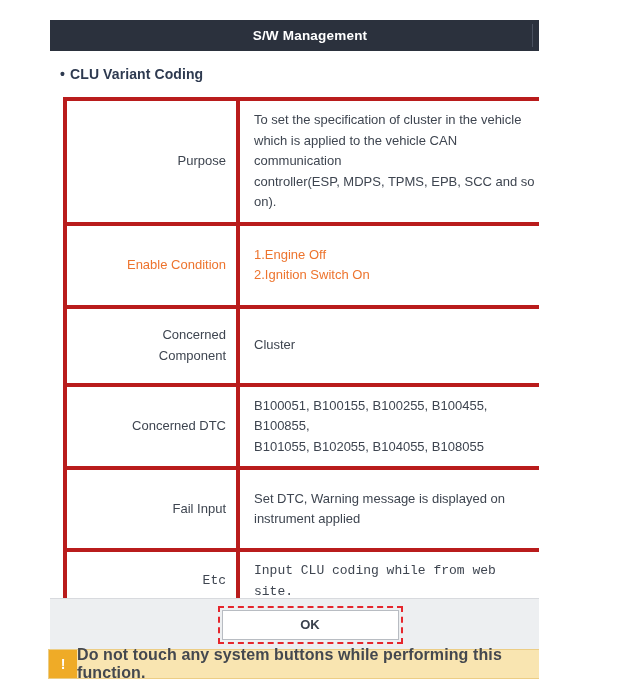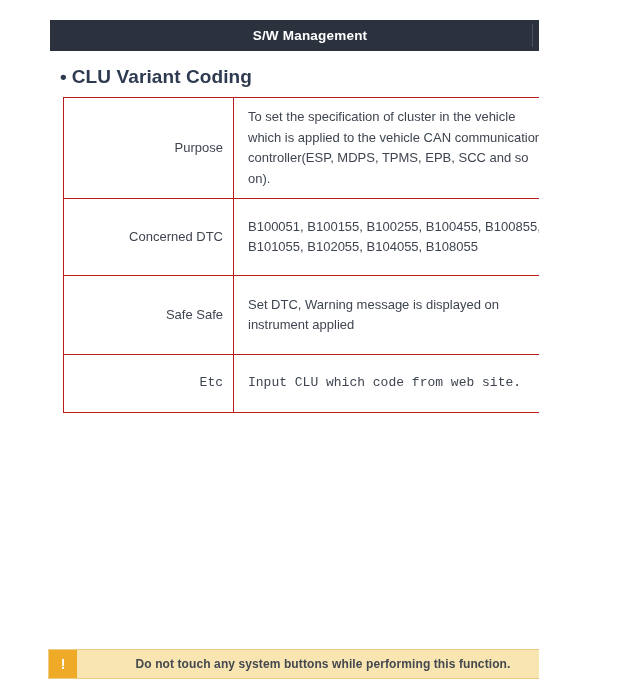--- a/index.html
+++ b/index.html
@@ -21,33 +21,33 @@
     position:absolute; right:37px; top:4px; bottom:4px; width:1px; background:#4a5160;
   }
   .titlebar-back {
     position:absolute; right:0; top:0; width:37px; height:31px;
     background:transparent; border:none; cursor:pointer;
     display:flex; align-items:center; justify-content:center; padding:0;
   }
 
   
   .section-title {
-    position:absolute; left:60px; top:66px; font-size:19px; font-weight:bold;
+    position:absolute; left:60px; top:66px; font-size:14px; font-weight:bold;
     color:#2e3a50; letter-spacing:.1px;
   }
   .section-title .bullet { margin-right:5px; }
 
   
   .spec-table {
     position:absolute; left:63px; top:97px; width:497px;
     border-collapse:collapse; table-layout:fixed;
     font-size:13px; color:#3e4550;
   }
   .spec-table td {
-    border:1px solid #b91c1c; vertical-align:middle;
+    border:4px solid #b91c1c; vertical-align:middle;
     line-height:20.5px; white-space:pre-line;
   }
   .spec-table td.lbl { width:149px; text-align:right; padding:6px 10px; }
   .spec-table td.val { padding:9px 14px; text-align:left; }
   .row-purpose   td { height:80px; }
   .row-enable    td { height:61px; }
   .row-component td { height:56px; }
   .row-dtc       td { height:58px; }
   .row-failsafe  td { height:60px; }
   .row-etc       td { height:39px;font-family:Liberation Mono, monospace; }
@@ -76,21 +76,21 @@
     position:absolute; left:48px; top:649px; width:522px; height:30px;
     display:flex; box-sizing:border-box; border:1px solid #eccd85;
   }
   .warning-icon-box {
     width:28px; flex:0 0 28px; background:#efab27; color:#ffffff;
     display:flex; align-items:center; justify-content:center;
     font-size:14px; font-weight:bold;
   }
   .warning-text-box {
     flex:1; background:#f9e5b1; display:flex; align-items:center; justify-content:center;
-    font-size:12px; font-weight:bold; color:#44484f; letter-spacing:.1px;
+    font-size:16px; font-weight:bold; color:#44484f; letter-spacing:.1px;
   }
 </style>
 </head>
 <body>
 
 <div class="page">
 
   <div class="titlebar">
     <div class="titlebar-title">S/W Management</div>
     <div class="titlebar-divider"></div>
@@ -108,36 +108,53 @@
   </div>
 
   <table class="spec-table">
     <tbody>
       <tr class="row-purpose">
         <td class="lbl">Purpose</td>
         <td class="val">To set the specification of cluster in the vehicle
 which is applied to the vehicle CAN communication
 controller(ESP, MDPS, TPMS, EPB, SCC and so on).</td>
       </tr>
+      <tr class="row-enable">
+        <td class="lbl orange">Enable Condition</td>
+        <td class="val orange">1.Engine Off
+2.Ignition Switch On</td>
+      </tr>
+      <tr class="row-component">
+        <td class="lbl">Concerned
+Component</td>
+        <td class="val">Cluster</td>
+      </tr>
       <tr class="row-dtc">
         <td class="lbl">Concerned DTC</td>
         <td class="val">B100051, B100155, B100255, B100455, B100855,
 B101055, B102055, B104055, B108055</td>
       </tr>
       <tr class="row-failsafe">
-        <td class="lbl">Safe Safe</td>
+        <td class="lbl">Fail Input</td>
         <td class="val">Set DTC, Warning message is displayed on
 instrument applied</td>
       </tr>
       <tr class="row-etc">
         <td class="lbl">Etc</td>
-        <td class="val">Input CLU which code from web site.</td>
+        <td class="val">Input CLU coding while from web site.</td>
       </tr>
     </tbody>
   </table>
 
+  <div class="footer-area">
+    <div class="ok-band">
+      <div class="ok-highlight">
+        <button class="ok-button">OK</button>
+      </div>
+    </div>
+  </div>
 
   <div class="warning-bar">
     <div class="warning-icon-box">!</div>
     <div class="warning-text-box">Do not touch any system buttons while performing this function.</div>
   </div>
 
 </div>
 
 </body></html>

